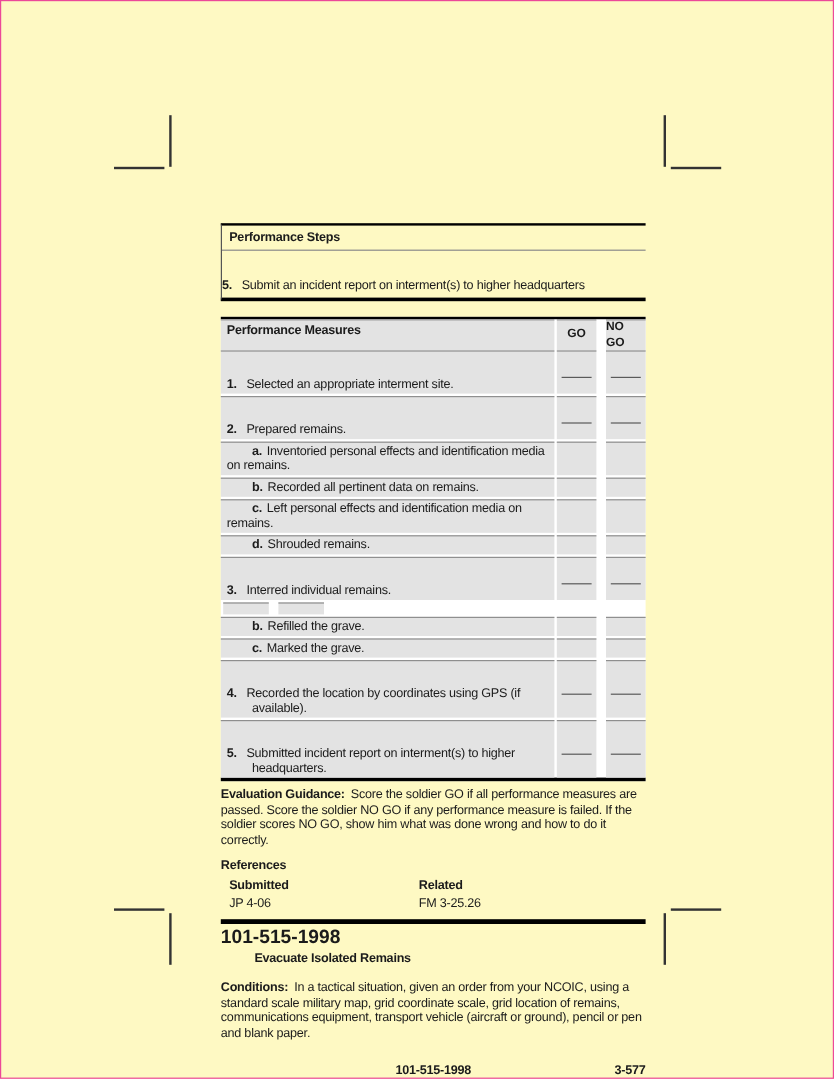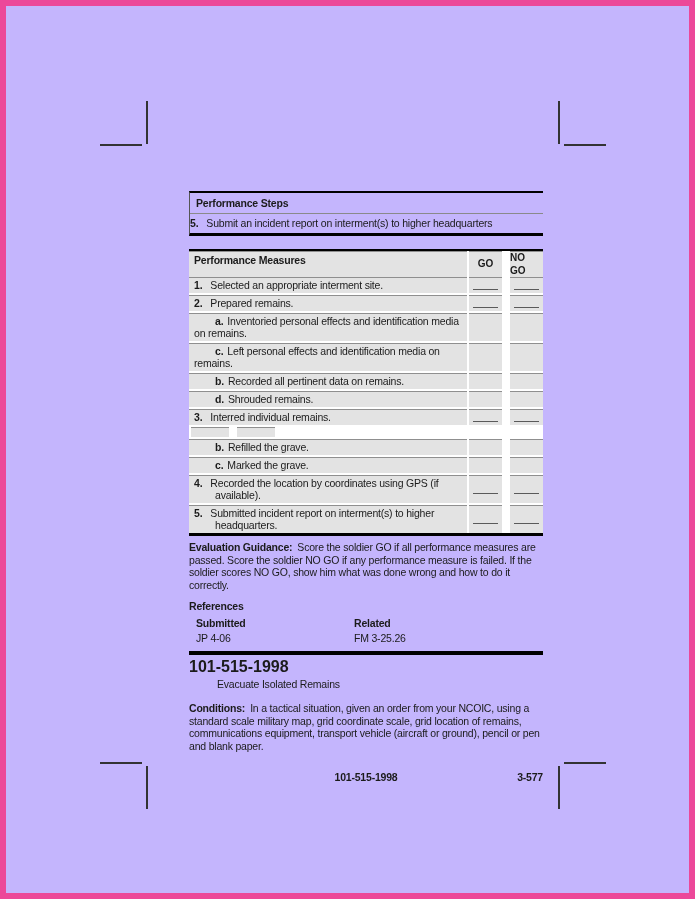--- a/index.html
+++ b/index.html
@@ -12,22 +12,22 @@
   }
   *{box-sizing:border-box;margin:0;padding:0;}
   body{
     font-family:"Liberation Sans","DejaVu Sans",sans-serif;
     background:#ffffff;
     color:var(--text);
   }
   .page{
     position:relative;
     width:695px;height:899px;
-    background:#c4b5fd;
-    border:6px solid #ec4899;
+    background:#fef9c3;
+    border:1px solid #ec4899;
     overflow:hidden;
   }
   
   .crop{position:absolute;background:var(--mark);}
   .crop.tl-v{left:140px;top:95px;width:2px;height:43px;}
   .crop.tl-h{left:94px;top:138px;width:42px;height:2px;}
   .crop.tr-v{left:552px;top:95px;width:2px;height:43px;}
   .crop.tr-h{left:558px;top:138px;width:42px;height:2px;}
   .crop.bl-h{left:94px;top:756px;width:42px;height:2px;}
   .crop.bl-v{left:140px;top:760px;width:2px;height:43px;}
@@ -47,21 +47,21 @@
     border-left:1px solid #555;
   }
   .steps-header{
     font-weight:bold;
     padding:4px 6px 3px 6px;
     border-bottom:1px solid #8a8a8a;
   }
   .steps-row{padding:3px 6px 4px 6px;}
 
   
-  .numbered{padding-left:21px;text-indent:-21px;}
+  .numbered{padding-left:21px;text-indent:-21px;margin-top:20px;}
   .numbered .mk{font-weight:bold;margin-right:8px;}
   .lettered{text-indent:21px;}
   .lettered .mk{font-weight:bold;margin-right:4px;}
 
   
   .measures-table{
     margin-top:13px;
     border-top:2px solid var(--border);
     border-bottom:3px solid var(--border);
     background:#ffffff;
@@ -93,21 +93,21 @@
     grid-template-columns:158px auto;
     row-gap:3px;
     padding-left:7px;
     margin-top:4px;
   }
   .refs-cols .lbl{font-weight:bold;}
 
   .divider{margin-top:6px;height:4px;background:var(--border);}
 
   .task-number{font-size:16px;line-height:18px;font-weight:bold;letter-spacing:0;margin-top:3px;}
-  .task-title{font-weight:normal;margin-top:2px;padding-left:28px;}
+  .task-title{font-weight:bold;margin-top:2px;padding-left:28px;}
   .cond-p{margin-top:12px;}
 
   
   .footer{
     margin-top:19px;
     position:relative;
     font-weight:bold;
     text-align:center;
   }
   .footer .page-num{position:absolute;right:0;top:0;}
@@ -170,32 +170,32 @@
         </div>
         <div class="m-cell m-go">
           <span class="blank" style="visibility: hidden;"></span>
         </div>
         <div class="m-cell m-nogo">
           <span class="blank" style="visibility: hidden;"></span>
         </div>
       </div>
           <div class="m-row">
         <div class="m-cell m-text">
+          <div class="cell-text-inner lettered"><span class="mk">b.</span><span class="tx">Recorded all pertinent data on remains.</span></div>
+        </div>
+        <div class="m-cell m-go">
+          <span class="blank" style="visibility: hidden;"></span>
+        </div>
+        <div class="m-cell m-nogo">
+          <span class="blank" style="visibility: hidden;"></span>
+        </div>
+      </div>
+          <div class="m-row">
+        <div class="m-cell m-text">
           <div class="cell-text-inner lettered"><span class="mk">c.</span><span class="tx">Left personal effects and identification media on remains.</span></div>
-        </div>
-        <div class="m-cell m-go">
-          <span class="blank" style="visibility: hidden;"></span>
-        </div>
-        <div class="m-cell m-nogo">
-          <span class="blank" style="visibility: hidden;"></span>
-        </div>
-      </div>
-          <div class="m-row">
-        <div class="m-cell m-text">
-          <div class="cell-text-inner lettered"><span class="mk">b.</span><span class="tx">Recorded all pertinent data on remains.</span></div>
         </div>
         <div class="m-cell m-go">
           <span class="blank" style="visibility: hidden;"></span>
         </div>
         <div class="m-cell m-nogo">
           <span class="blank" style="visibility: hidden;"></span>
         </div>
       </div>
           <div class="m-row">
         <div class="m-cell m-text">

